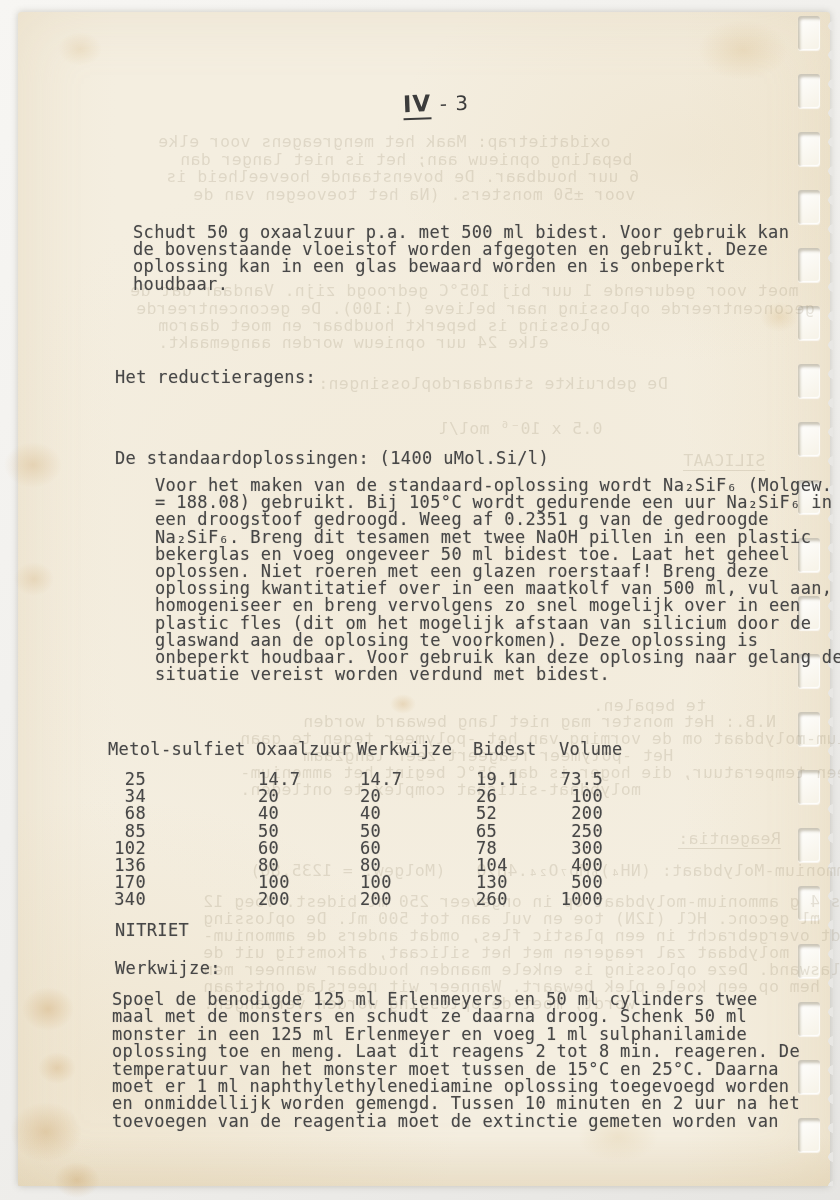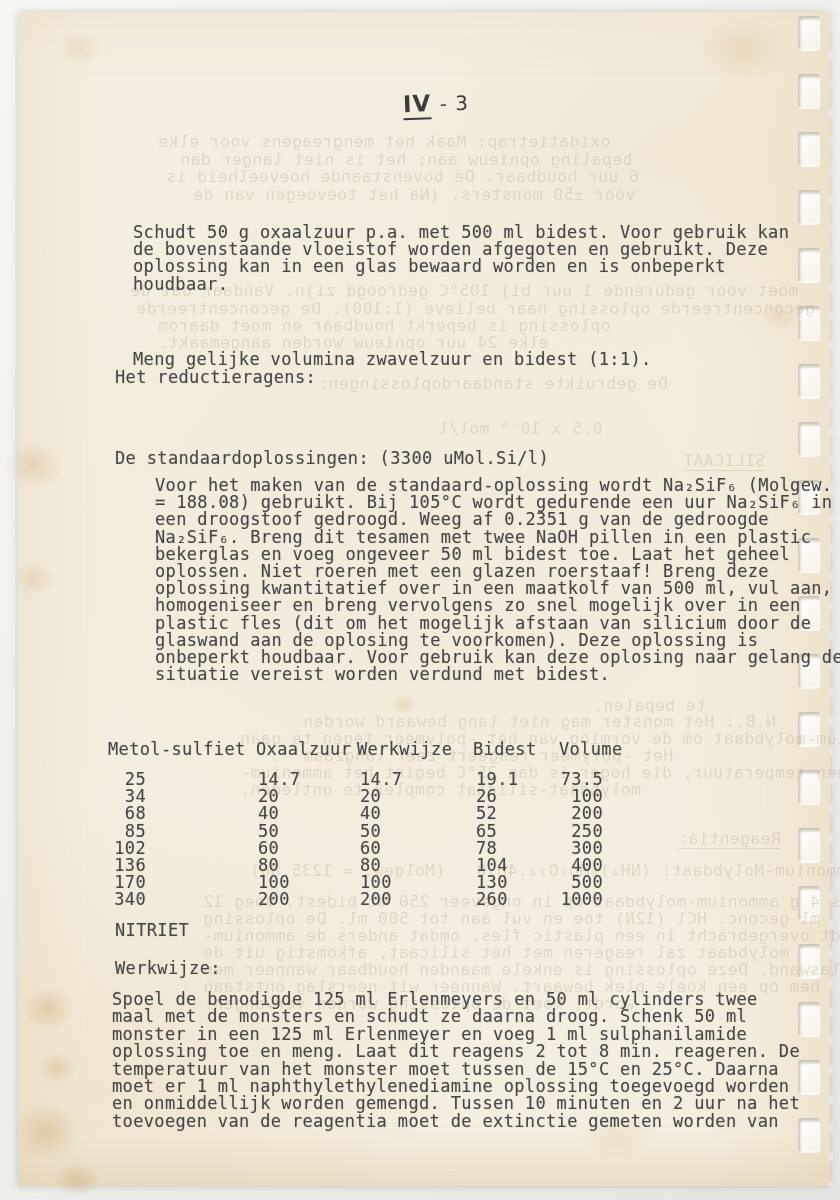--- a/index.html
+++ b/index.html
@@ -77,25 +77,24 @@
   <div class="hand" style="left:385px;top:78px;transform:rotate(-2deg);">
     <span class="rn">IV</span>
     <span style="font-size:20px;">- 3</span>
   </div>
 
   <div class="tw" style="left:115px;top:212px;">Schudt 50 g oxaalzuur p.a. met 500 ml bidest. Voor gebruik kan
 de bovenstaande vloeistof worden afgegoten en gebruikt. Deze
 oplossing kan in een glas bewaard worden en is onbeperkt
 houdbaar.</div>
 
-  <div class="tw" style="left:115px;top:339px;">Meng gelijke volumina zwavelzuur en bidest (1:1).</div>
 
   <div class="tw" style="left:97px;top:357px;">Het reductieragens:</div>
 
-  <div class="tw" style="left:97px;top:438px;">De standaardoplossingen: (3300 uMol.Si/l)</div>
+  <div class="tw" style="left:97px;top:438px;">De standaardoplossingen: (1400 uMol.Si/l)</div>
   <div class="tw" style="left:97px;top:465px;margin-left:40px;">Voor het maken van de standaard-oplossing wordt Na₂SiF₆ (Molgew.
 = 188.08) gebruikt. Bij 105°C wordt gedurende een uur Na₂SiF₆ in
 een droogstoof gedroogd. Weeg af 0.2351 g van de gedroogde
 Na₂SiF₆. Breng dit tesamen met twee NaOH pillen in een plastic
 bekerglas en voeg ongeveer 50 ml bidest toe. Laat het geheel
 oplossen. Niet roeren met een glazen roerstaaf! Breng deze
 oplossing kwantitatief over in een maatkolf van 500 ml, vul aan,
 homogeniseer en breng vervolgens zo snel mogelijk over in een
 plastic fles (dit om het mogelijk afstaan van silicium door de
 glaswand aan de oplosing te voorkomen). Deze oplossing is

